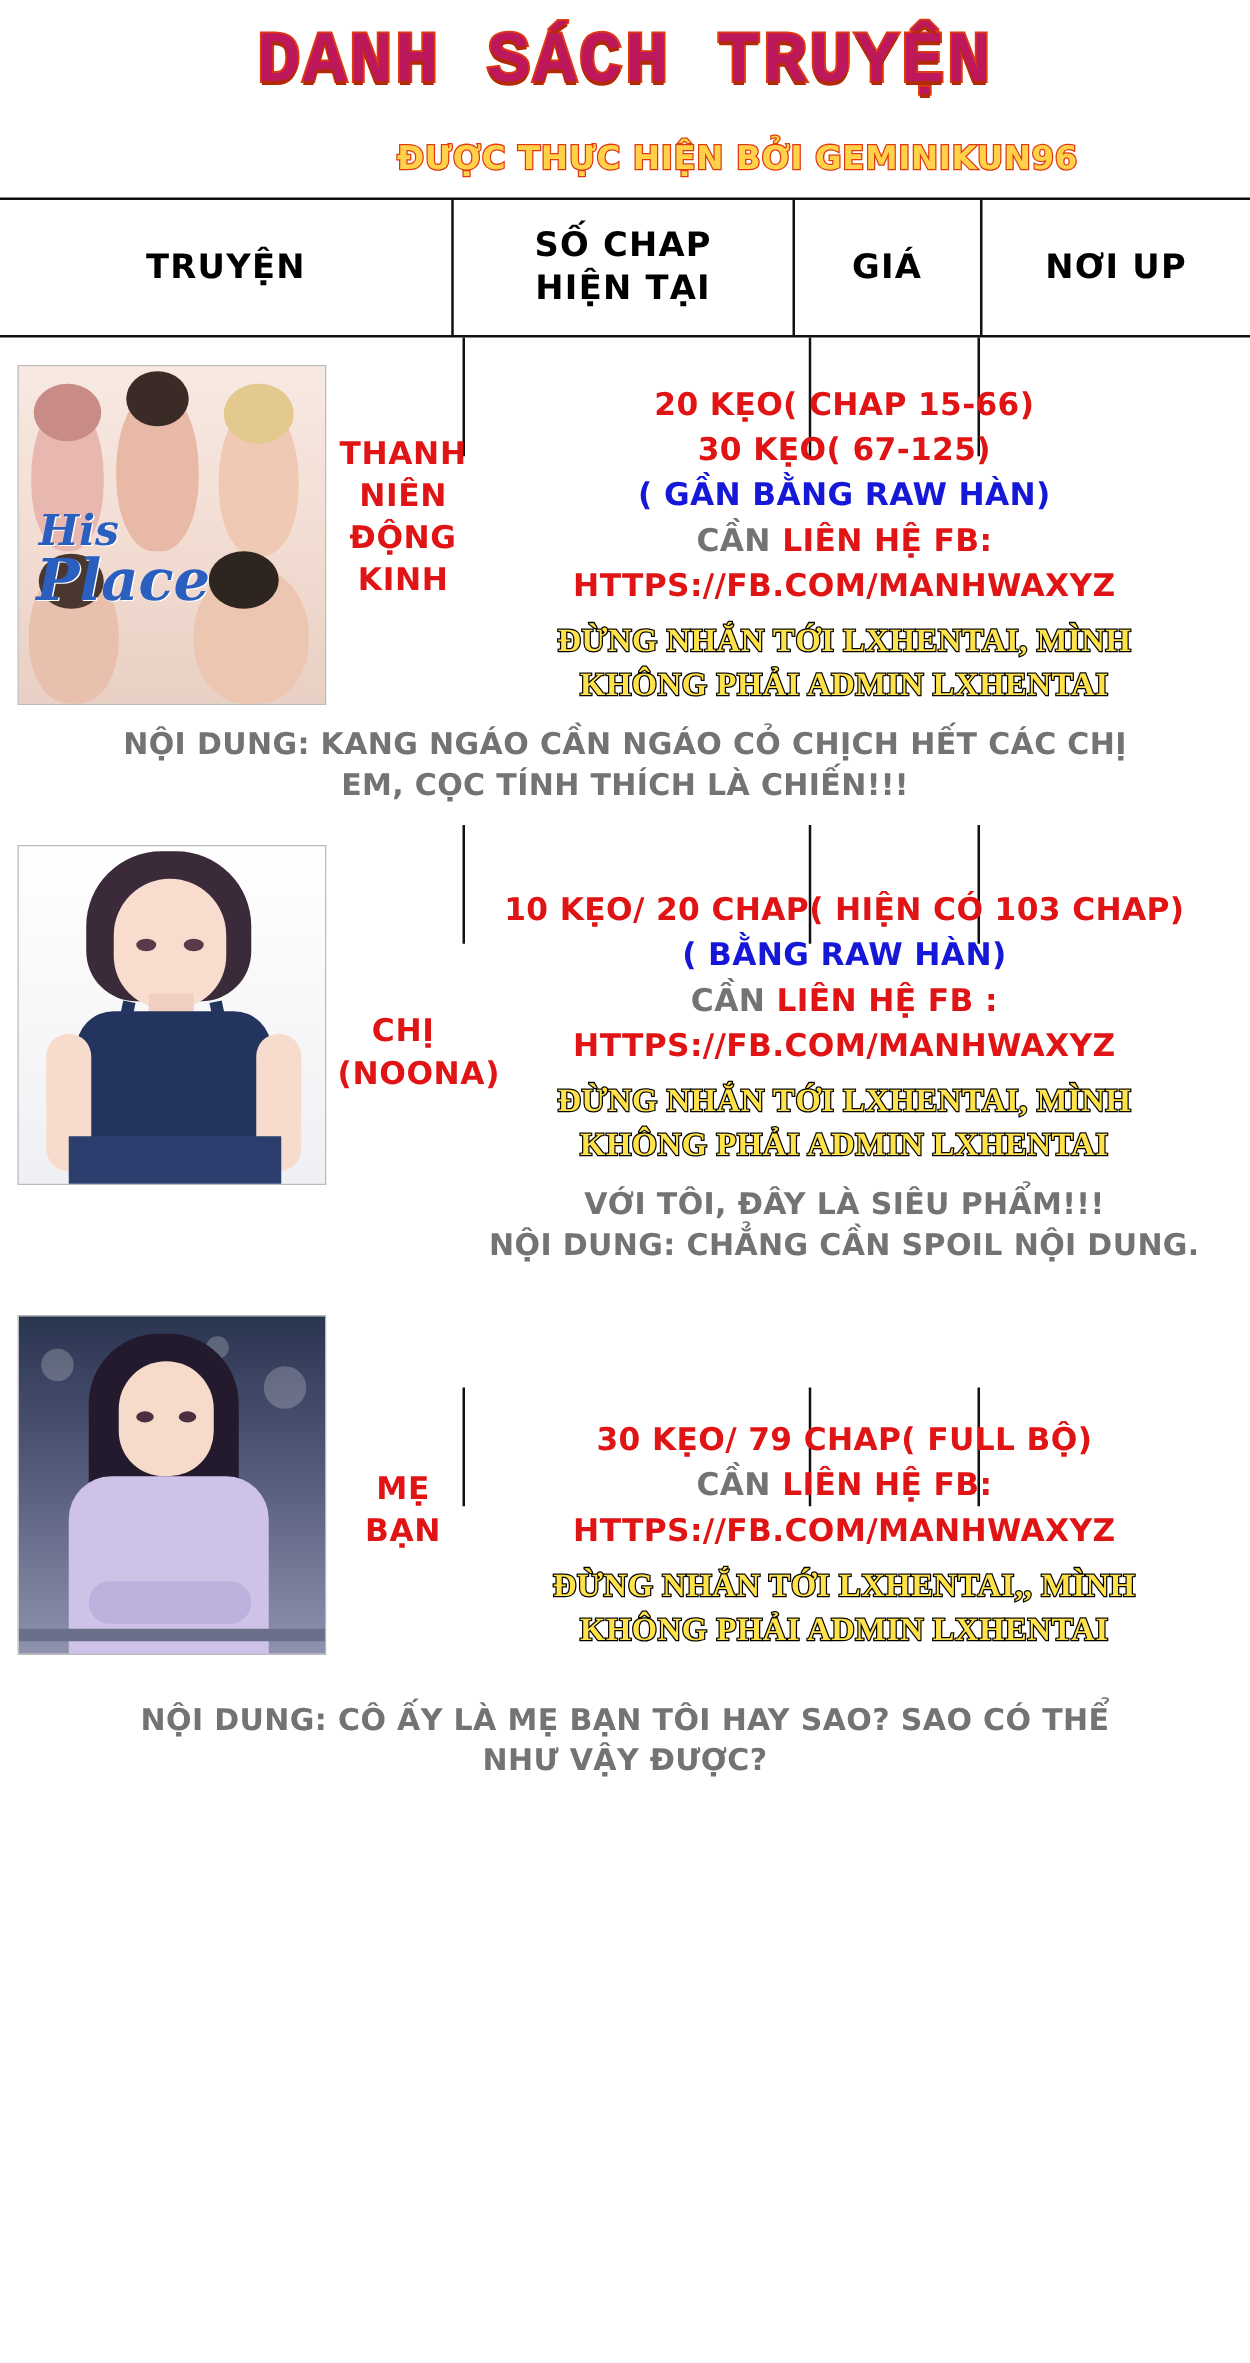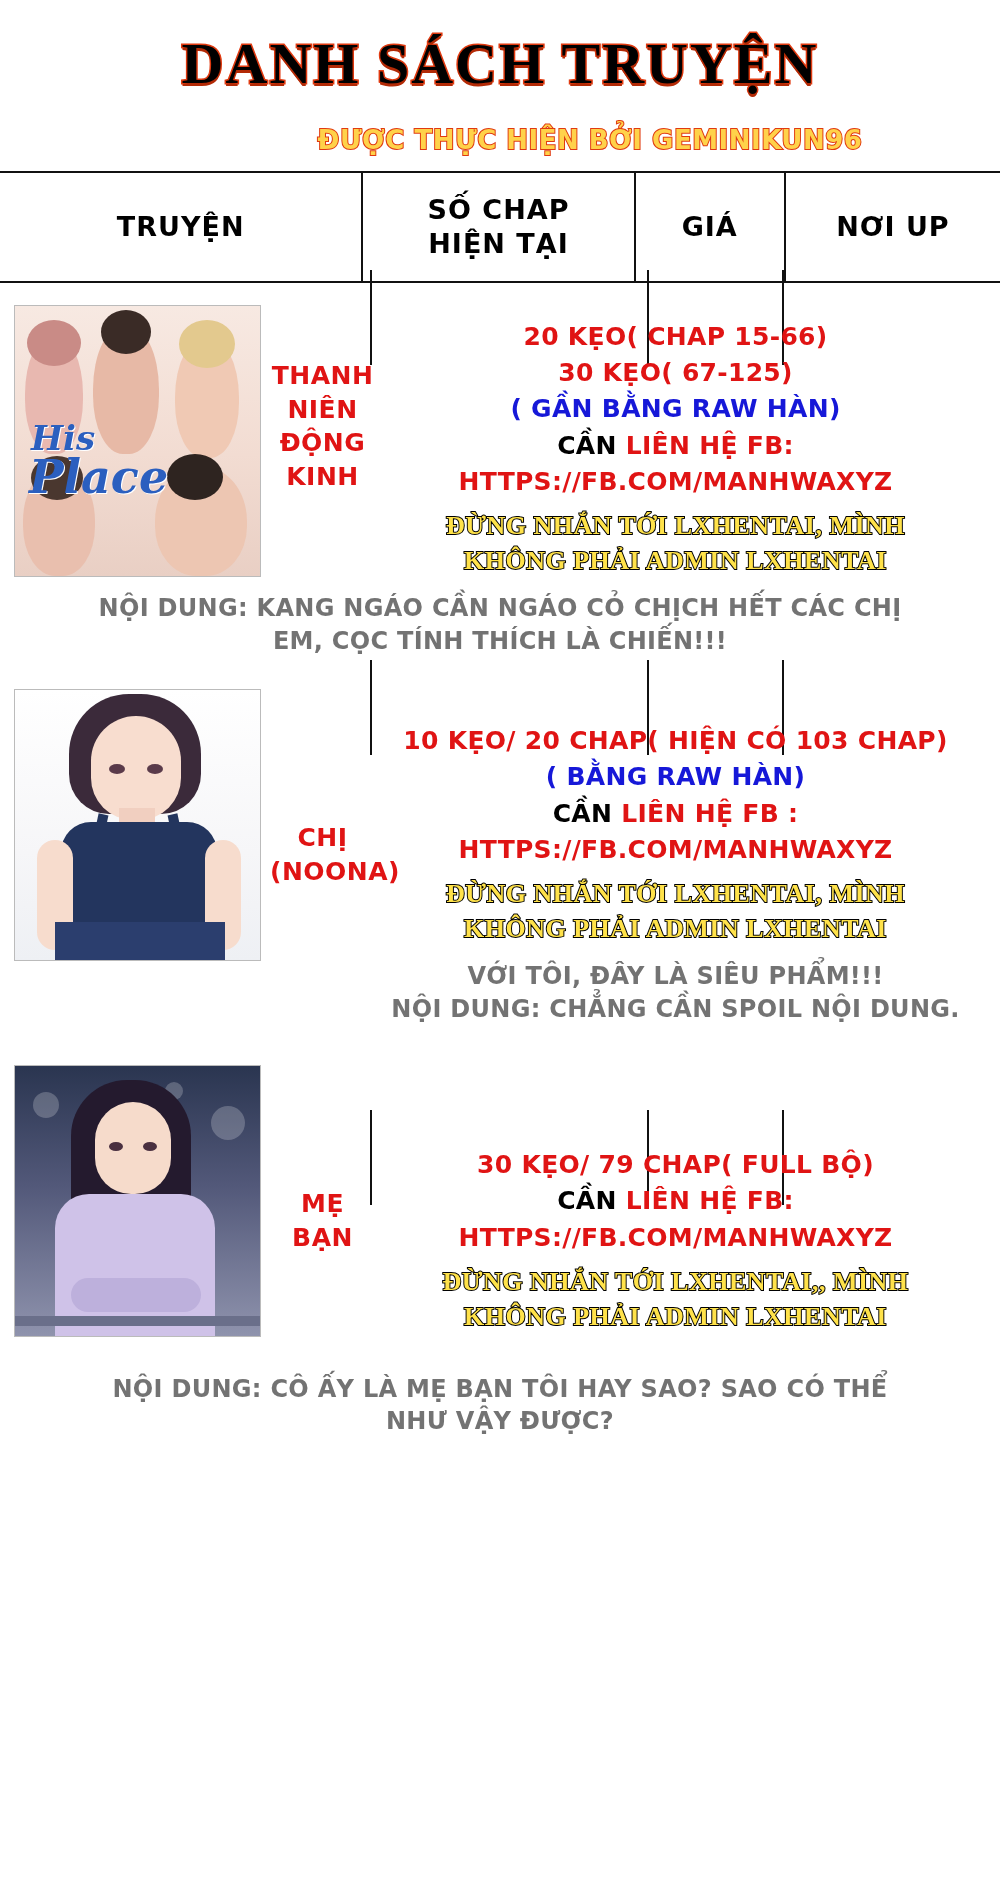--- a/index.html
+++ b/index.html
@@ -14,29 +14,29 @@
     position: relative;
     overflow: hidden;
   }
 
   
   .header {
     text-align: center;
     padding-top: 18px;
   }
   .main-title {
-    font-family: Liberation Serif, serif;
+    font-family: Liberation Mono, monospace;
     font-size: 58px;
     font-weight: bold;
     letter-spacing: 2px;
-    color: #000000;
+    color: #be185d;
     -webkit-text-stroke: 3px #e03a10;
     paint-order: stroke fill;
     text-shadow: 0 3px 0 #b32a06;
-    margin: 16px;
+    margin: 3px;
     line-height: 1.05;
   }
   .sub-title {
     font-family: "DejaVu Sans", sans-serif;
     font-size: 26px;
     font-weight: bold;
     color: #ffd24a;
     -webkit-text-stroke: 2px #e03a10;
     paint-order: stroke fill;
     margin-top: 30px;
@@ -117,21 +117,21 @@
   }
   .ln {
     font-family: "DejaVu Sans", sans-serif;
     font-weight: bold;
     font-size: 25px;
     line-height: 1.45;
     letter-spacing: 0.3px;
   }
   .red   { color: #e01414; }
   .blue  { color: #1618d8; }
-  .black { color: #000000; }
+  .black { color: #737373; }
   .link  { color: #e01414; }
   .warn {
     font-family: Liberation Serif, serif;
     font-weight: bold;
     font-size: 26px;
     color: #ffe24a;
     -webkit-text-stroke: 2px #000;
     paint-order: stroke fill;
     line-height: 1.35;
     letter-spacing: 0.5px;

